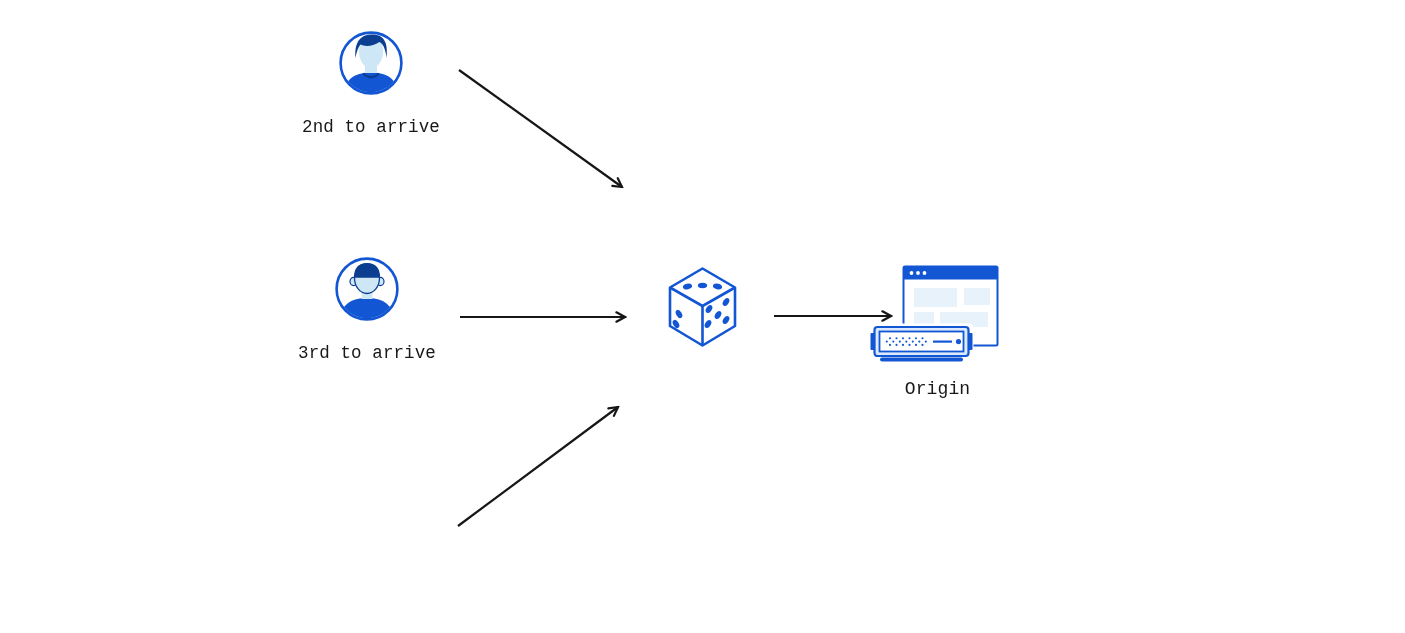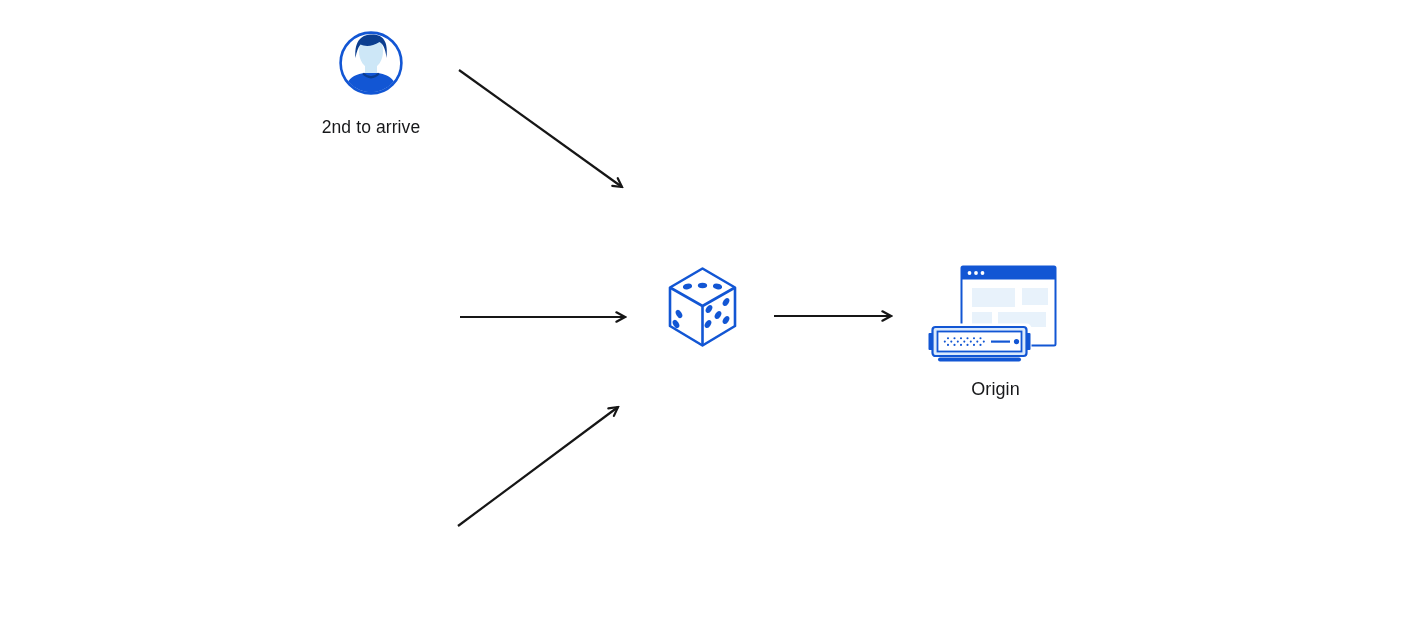--- a/index.html
+++ b/index.html
@@ -8,21 +8,21 @@
     --face-blue:#cde7f7;
     --pale-blue:#e8f2fb;
     --server-fill:#dbeafc;
     --arrow-black:#161616;
     --text-black:#17181a;
     --canvas-bg:#ffffff;
   }
   html,body{margin:0;padding:0;background:var(--canvas-bg);}
   .canvas{
     position:relative;width:1127px;height:633px;background:var(--canvas-bg);
-    overflow:hidden;font-family:Liberation Sans, sans-serif;color:var(--text-black);
+    overflow:hidden;font-family:Liberation Mono, monospace;color:var(--text-black);
   }
   .arrow-layer{position:absolute;left:0;top:0;width:1405px;height:633px;}
   .node{position:absolute;display:flex;flex-direction:column;align-items:center;}
   .node svg{display:block;}
   .node-label{
     margin-top:21px;font-size:17.5px;line-height:20px;color:var(--text-black);
     text-align:center;white-space:nowrap;letter-spacing:.1px;
   }
   .origin-label{margin-top:16px;font-size:18px;line-height:22px;}
   .abs{position:absolute;}
@@ -57,20 +57,40 @@
         <rect x="27" y="30" width="12" height="13" fill="var(--face-blue)"></rect>
         <path d="M25,43.5 Q33,51 41,43.5" fill="none" stroke="var(--dark-navy)" stroke-width="2.2"></path>
         <path d="M21,21.5 C21,11 26,7 33,7 C40,7 45,11 45,21.5 C45,30 40,38.5 33,38.5 C26,38.5 21,30 21,21.5 Z" fill="var(--face-blue)"></path>
         <path d="M17.5,28 C16,9 25,4.5 34,4.5 C45,4.5 50.5,11 48.5,28 C47.5,18 44.5,13.5 41.5,12 C34,17 26.5,16.5 22.5,14.5 C20,17.5 18.5,22 17.5,28 Z" fill="var(--dark-navy)"></path>
       </g>
       <circle cx="33" cy="33" r="30.4" fill="none" stroke="var(--accent-blue)" stroke-width="2.6"></circle>
     </svg>
     <div class="node-label">2nd to arrive</div>
   </div>
 
+  <div class="node abs" style="left:267px;top:256px;width:200px;">
+    <svg width="66" height="66" viewBox="0 0 66 66">
+      <defs>
+          <clipPath id="clipB">
+            <circle cx="33" cy="33" r="29.2"></circle>
+          </clipPath>
+        </defs>
+      <circle cx="33" cy="33" r="29.2" fill="#fff"></circle>
+      <g clip-path="url(#clipB)">
+        <path d="M5,66 C7,46.5 19,42 33,42 C47,42 59,46.5 61,66 Z" fill="var(--accent-blue)"></path>
+        <rect x="27.5" y="29" width="11" height="14" fill="var(--face-blue)"></rect>
+        <ellipse cx="19.6" cy="25.5" rx="3.6" ry="4.2" fill="var(--face-blue)" stroke="var(--dark-navy)" stroke-width="1.2"></ellipse>
+        <ellipse cx="46.4" cy="25.5" rx="3.6" ry="4.2" fill="var(--face-blue)" stroke="var(--dark-navy)" stroke-width="1.2"></ellipse>
+        <path d="M20.5,22 C20.5,11.5 26,8 33,8 C40,8 45.5,11.5 45.5,22 C45.5,30.5 40,37.5 33,37.5 C26,37.5 20.5,30.5 20.5,22 Z" fill="var(--face-blue)" stroke="var(--dark-navy)" stroke-width="1.3"></path>
+        <path d="M20.5,20.5 C21,10.5 26,7 33,7 C40,7 45,10.5 45.5,20.5 L45.5,21.8 L20.5,21.8 Z" fill="var(--dark-navy)"></path>
+      </g>
+      <circle cx="33" cy="33" r="30.4" fill="none" stroke="var(--accent-blue)" stroke-width="2.6"></circle>
+    </svg>
+    <div class="node-label">3rd to arrive</div>
+  </div>
 
 
   <div class="node abs" style="left:667px;top:266px;">
     <svg width="71" height="83" viewBox="0 0 71 83">
       <g stroke="var(--accent-blue)" stroke-width="2.6" stroke-linejoin="round" fill="#fff">
         <path d="M35.5,2.5 L68,21.5 L68,60 L35.5,79.5 L3,60 L3,21.5 Z"></path>
         <path d="M3,21.5 L35.5,40 L68,21.5 M35.5,40 L35.5,79.5" fill="none"></path>
       </g>
       <g fill="var(--accent-blue)">
         <ellipse cx="20.5" cy="20.5" rx="4.6" ry="2.8" transform="rotate(-12 20.5 20.5)"></ellipse>
@@ -80,21 +100,21 @@
         <ellipse cx="9" cy="58" rx="2.7" ry="4.4" transform="rotate(-32 9 58)"></ellipse>
         <ellipse cx="59" cy="36" rx="2.8" ry="4.3" transform="rotate(32 59 36)"></ellipse>
         <ellipse cx="42" cy="43" rx="2.8" ry="4.3" transform="rotate(32 42 43)"></ellipse>
         <ellipse cx="51" cy="49" rx="2.8" ry="4.3" transform="rotate(32 51 49)"></ellipse>
         <ellipse cx="59" cy="54" rx="2.8" ry="4.3" transform="rotate(32 59 54)"></ellipse>
         <ellipse cx="41" cy="58" rx="2.8" ry="4.3" transform="rotate(32 41 58)"></ellipse>
       </g>
     </svg>
   </div>
 
-  <div class="node abs" style="left:928px;top:262px;width:135px;">
+  <div class="node abs" style="left:870px;top:262px;width:135px;">
     <svg width="135" height="100" viewBox="0 0 135 100">
 
       <g>
         <rect x="33.5" y="4.5" width="94" height="79" rx="1.5" fill="#fff" stroke="var(--accent-blue)" stroke-width="2"></rect>
         <path d="M33.5,17.5 L33.5,6 Q33.5,4.5 35,4.5 L126,4.5 Q127.5,4.5 127.5,6 L127.5,17.5 Z" fill="var(--accent-blue)"></path>
         <circle cx="41.5" cy="11" r="1.9" fill="#fff"></circle>
         <circle cx="48" cy="11" r="1.9" fill="#fff"></circle>
         <circle cx="54.5" cy="11" r="1.9" fill="#fff"></circle>
         <rect x="44" y="26" width="43" height="19" fill="var(--pale-blue)"></rect>
         <rect x="94" y="26" width="26" height="17" fill="var(--pale-blue)"></rect>

